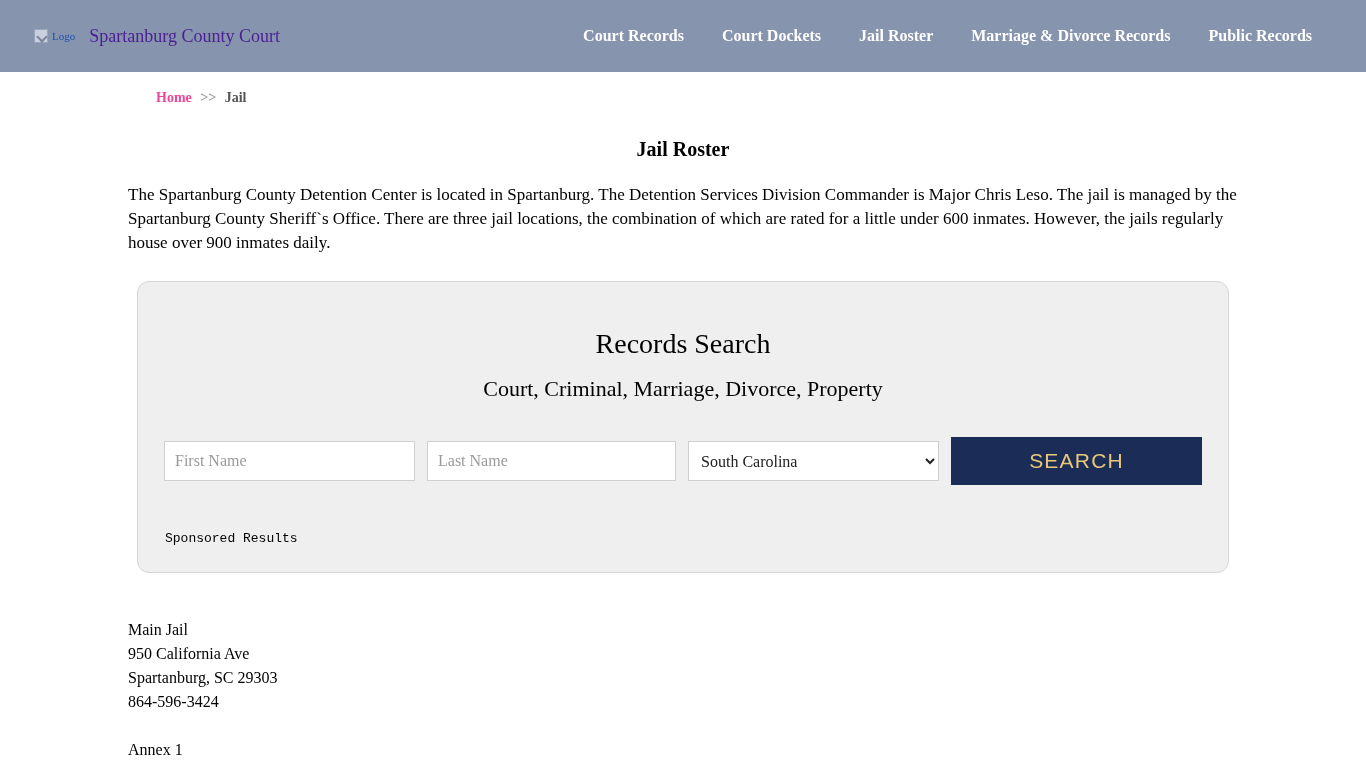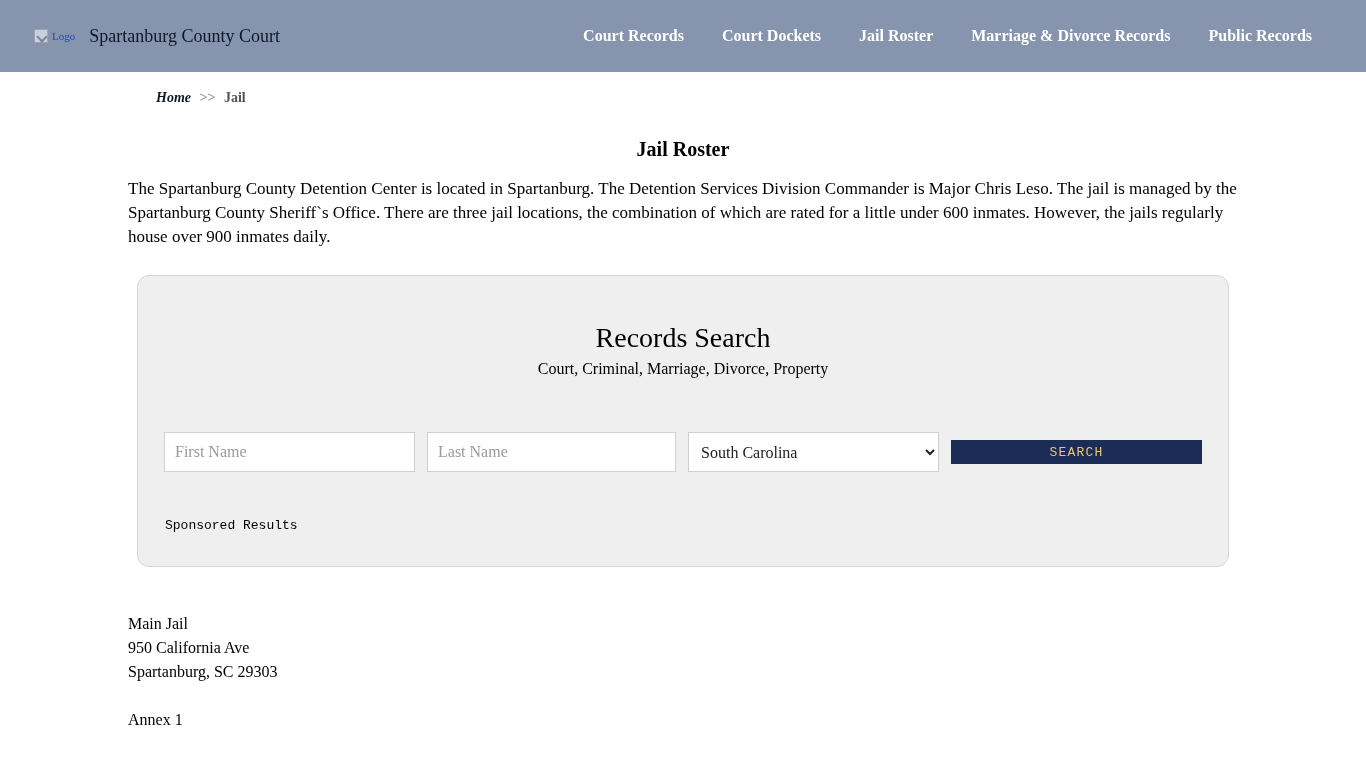--- a/index.html
+++ b/index.html
@@ -48,21 +48,21 @@
     content: "";
     position: absolute;
     left: 3px; top: 3px;
     width: 6px; height: 6px;
     border-left: 2px solid #7a8699;
     border-bottom: 2px solid #7a8699;
     transform: rotate(-45deg);
   }
   .brand-title {
     font-size: 18px;
-    color: #0f172a;
+    color: #4c1d95;
     font-family: "Liberation Serif", serif;
   }
   .main-nav {
     display: flex;
     align-items: center;
     gap: 38px;
   }
   .main-nav a {
     color: #ffffff;
     text-decoration: none;
@@ -72,45 +72,44 @@
     white-space: nowrap;
   }
 
   
   .breadcrumb {
     padding: 18px 0 0 156px;
     font-size: 14px;
     font-weight: bold;
   }
   .breadcrumb a {
-    color: #0f172a;
+    color: #ec4899;
     text-decoration: none;
     font-weight: bold;
-    font-style: italic;
   }
   .breadcrumb .sep {
     color: #999999;
     margin: 0 5px;
   }
   .breadcrumb .current {
     color: #555555;
   }
 
   
   .page-title {
     text-align: center;
     font-size: 20px;
     font-weight: bold;
     margin: 32px 0 0 0;
   }
 
   
   .intro {
     width: 1112px;
-    margin: 16px auto 0 auto;
+    margin: 22px auto 0 auto;
     font-size: 17px;
     line-height: 24px;
     padding-left: 1px;
   }
 
   
   .search-card {
     width: 1092px;
     margin: 26px auto 0 auto;
     background: #efefef;
@@ -121,28 +120,28 @@
   }
   .search-card h2 {
     text-align: center;
     font-size: 28px;
     font-weight: normal;
     margin: 16px 0 0 0;
     font-family: "Liberation Serif", serif;
   }
   .search-card .subtitle {
     text-align: center;
-    font-size: 16px;
-    margin-top: 6px;
+    font-size: 22px;
+    margin-top: 16px;
   }
   .search-row {
     display: flex;
     align-items: center;
     gap: 12px;
-    margin-top: 54px;
+    margin-top: 35px;
     justify-content: flex-end;
   }
   .search-row input[type="text"] {
     height: 40px;
     border: 1px solid #cfcfcf;
     background: #ffffff;
     font-size: 16px;
     font-family: "Liberation Serif", serif;
     padding: 0 10px;
     color: #222;
@@ -155,27 +154,27 @@
     height: 40px;
     border: 1px solid #cfcfcf;
     background: #ffffff;
     font-size: 16px;
     font-family: "Liberation Serif", serif;
     padding: 4px 8px;
     color: #222;
   }
   .search-btn {
     width: 252px;
-    height: 24px;
+    height: 48px;
     background: #1b2c56;
     color: #e8c77a;
     border: none;
-    font-size: 13px;
+    font-size: 21px;
     letter-spacing: 1.2px;
-    font-family: Liberation Mono, monospace;
+    font-family: Liberation Sans, sans-serif;
     cursor: pointer;
   }
   .sponsored {
     margin-top: 46px;
     font-size: 13px;
     font-family: Liberation Mono, monospace;
     padding-left: 1px;
   }
 
   
@@ -231,15 +230,16 @@
     <button class="search-btn">SEARCH</button>
   </div>
 
   <div class="sponsored">Sponsored Results</div>
 </div>
 
 <div class="address-block">
   <div>Main Jail</div>
   <div>950 California Ave</div>
   <div>Spartanburg, SC 29303</div>
+  <div>864-596-3424</div>
   <div class="gap"></div>
   <div>Annex 1</div>
 </div>
 
 </body></html>

